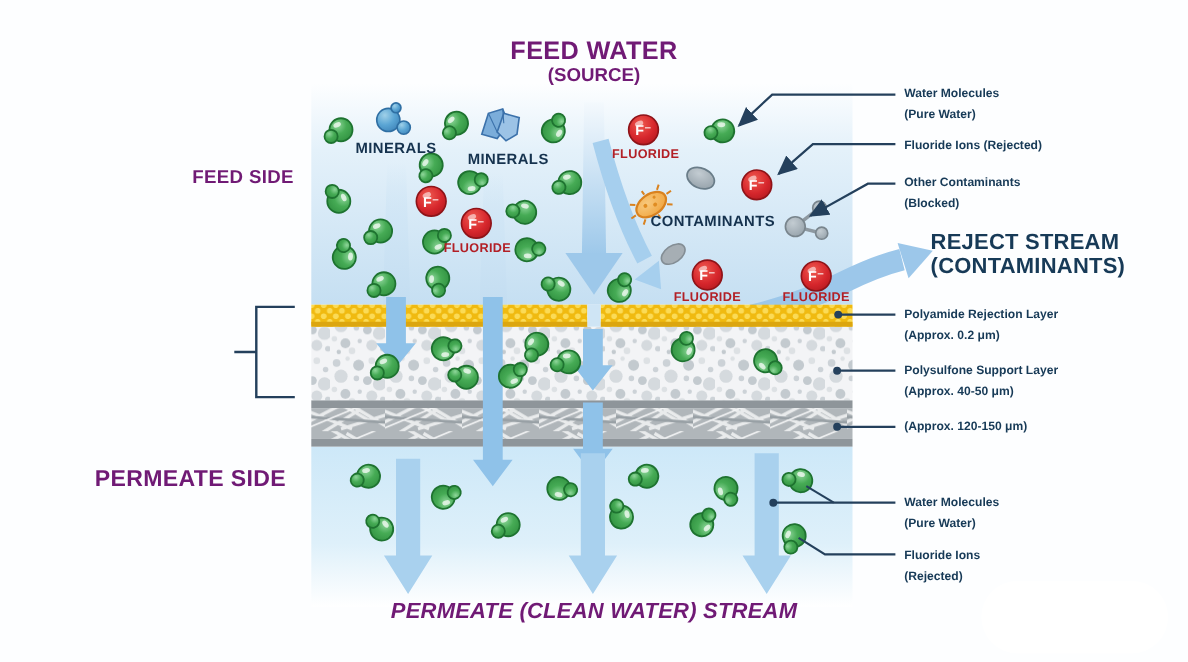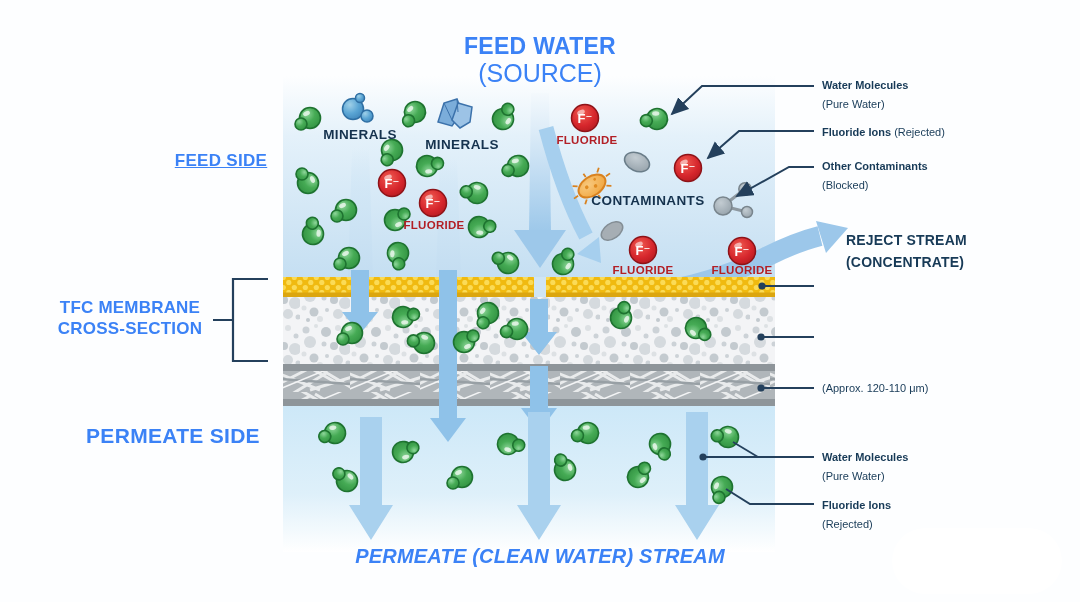--- a/index.html
+++ b/index.html
@@ -1,31 +1,31 @@
 <!DOCTYPE html>
 <html><head>
 <meta charset="utf-8">
 <style>
   html,body{margin:0;padding:0;background:#fff;}
   #canvas{position:relative;width:1080px;height:602px;overflow:hidden;
           background:#fdfeff;font-family:"Liberation Sans","DejaVu Sans",sans-serif;}
   svg{position:absolute;left:0;top:0;z-index:1;}
-  .lbl{position:absolute;z-index:3;color:#3b82f6;}
+  .lbl{position:absolute;z-index:3;color:#701a75;}
   .ctr{text-align:center;}
   .title-main{top:33px;left:398px;width:284px;font-size:23px;font-weight:700;letter-spacing:.3px;}
-  .title-sub{top:59px;left:398px;width:284px;font-size:25px;font-weight:400;}
-  .feed-side{top:151px;left:131px;width:180px;font-size:17px;font-weight:700;letter-spacing:.3px;text-decoration:underline;}
+  .title-sub{top:59px;left:398px;width:284px;font-size:17px;font-weight:700;}
+  .feed-side{top:151px;left:131px;width:180px;font-size:17px;font-weight:700;letter-spacing:.3px;}
   .tfc{top:297px;left:30px;width:200px;font-size:17px;font-weight:700;line-height:21px;letter-spacing:.2px;}
   .perm-side{top:424px;left:73px;width:200px;font-size:21px;font-weight:700;letter-spacing:.3px;}
   .perm-title{top:545px;left:320px;width:440px;font-size:20px;font-weight:700;letter-spacing:.2px;font-style:italic;}
   .rl{position:absolute;left:822px;z-index:3;color:#173a57;font-size:11px;line-height:18.5px;}
   .rl .t{font-weight:700;}
-  .rl .sub{font-weight:400;}
+  .rl .sub{font-weight:700;}
   .reject{position:absolute;left:846px;top:209px;z-index:3;color:#173a57;
-          font-size:14px;font-weight:700;line-height:22px;letter-spacing:.2px;margin-top:20px;}
+          font-size:20px;font-weight:700;line-height:22px;letter-spacing:.2px;}
   .watermark{position:absolute;right:18px;bottom:8px;width:170px;height:66px;z-index:2;
              background:#ffffff;border-radius:36px;opacity:.85;}
   .svgtxt{font-family:"Liberation Sans","DejaVu Sans",sans-serif;}
 </style>
 </head>
 <body>
 
 <div id="canvas">
 
 <svg width="1080" height="602" viewBox="0 0 1080 602">
@@ -259,45 +259,49 @@
     <circle cx="703" cy="457" r="3.6"></circle>
   </g>
 
   <path d="M268,279 L233,279 L233,361 L268,361 M233,320 L213,320" stroke="#24405c" stroke-width="2.2" fill="none"></path>
 </svg>
 
 <div class="lbl title-main ctr">FEED WATER</div>
 <div class="lbl title-sub ctr">(SOURCE)</div>
 
 <div class="lbl feed-side ctr">FEED SIDE</div>
-<div class="lbl tfc ctr">
-  <div>TFC MEMBRANE</div>
-  <div>CROSS-SECTION</div>
-</div>
 <div class="lbl perm-side ctr">PERMEATE SIDE</div>
 <div class="lbl perm-title ctr">PERMEATE (CLEAN WATER) STREAM</div>
 
 <div class="rl" style="top:76px">
   <div class="t">Water Molecules</div>
   <div class="sub">(Pure Water)</div>
 </div>
 <div class="rl" style="top:157px">
   <div class="t">Other Contaminants</div>
   <div class="sub">(Blocked)</div>
 </div>
 <div class="rl" style="top:123px">
   <span class="t">Fluoride Ions</span>
   <span class="sub">(Rejected)</span>
 </div>
 <div class="reject">
   <div>REJECT STREAM</div>
-  <div>(CONCENTRATE)</div>
+  <div>(CONTAMINANTS)</div>
+</div>
+<div class="rl" style="top:277px">
+  <div class="t">Polyamide Rejection Layer</div>
+  <div class="sub">(Approx. 0.2 μm)</div>
+</div>
+<div class="rl" style="top:328px">
+  <div class="t">Polysulfone Support Layer</div>
+  <div class="sub">(Approx. 40-50 μm)</div>
 </div>
 <div class="rl" style="top:379px">
-  <div class="sub">(Approx. 120-110 μm)</div>
+  <div class="sub">(Approx. 120-150 μm)</div>
 </div>
 <div class="rl" style="top:448px">
   <div class="t">Water Molecules</div>
   <div class="sub">(Pure Water)</div>
 </div>
 <div class="rl" style="top:496px">
   <div class="t">Fluoride Ions</div>
   <div class="sub">(Rejected)</div>
 </div>
 

